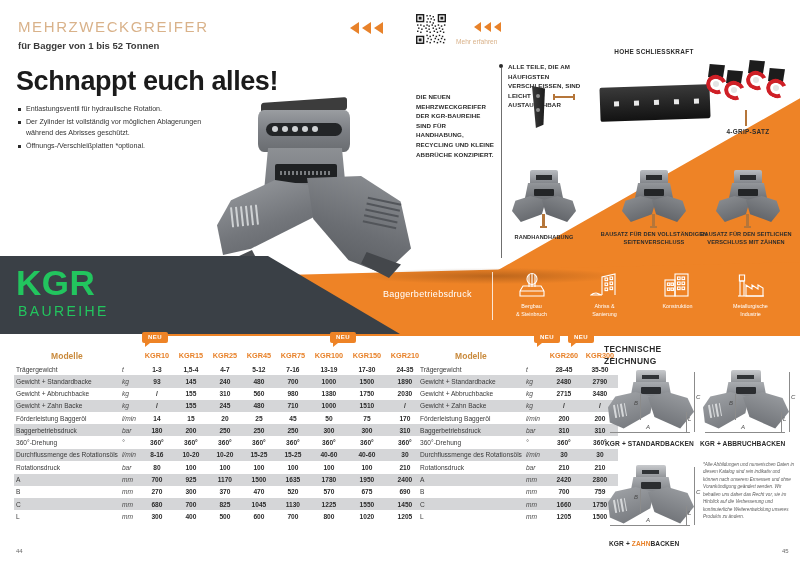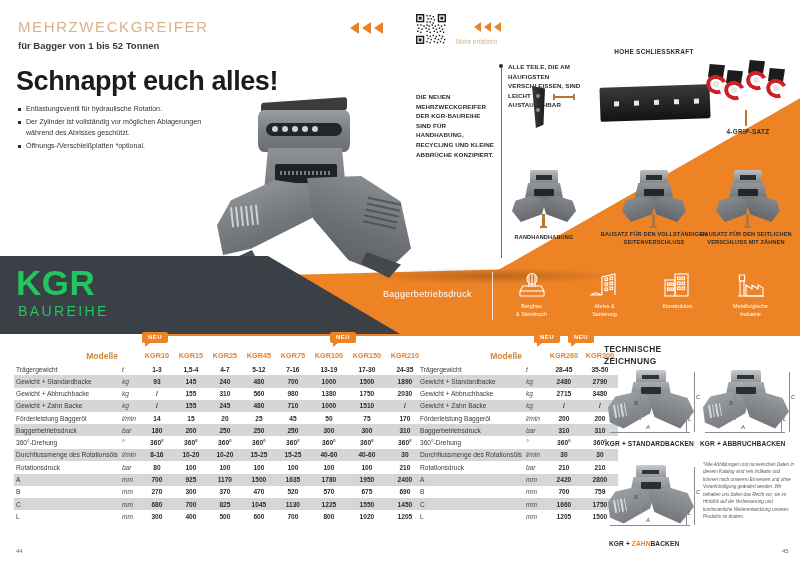--- a/index.html
+++ b/index.html
@@ -191,21 +191,21 @@
   .anw-txt { font-size:5.4px; line-height:1.45; margin-top:1px; }
 
   
   .tbl { position:absolute; font-size:6.6px; }
   .tbl table { border-collapse: collapse; }
   .tbl td, .tbl th { padding: 2.6px 2px; }
   .rowh { text-align:left; font-weight:400; color:#3a3a3a; white-space:nowrap; }
   .unit { font-style: italic; color:#4a4a4a; text-align:left; font-weight:400; }
   .num { text-align:center; font-weight:700; color:#2b2b2b; }
   tr.alt { background:#d5d6d8; }
-  .modelle { color:#c98a3c; font-weight:800; font-size:8.5px; text-align:right; }
+  .modelle { color:#c98a3c; font-weight:800; font-size:8.5px; text-align:center; }
   .colhead { color:#e8822a; font-weight:800; font-size:7.3px; text-align:center; white-space:nowrap; }
 
   .neu-badge {
     position:absolute; background:#ee8326; color:#fff;
     font-size:6px; font-weight:700; letter-spacing:.4px;
     padding:2px 6px 2.5px; border-radius:2px;
   }
   .neu-badge::after {
     content:""; position:absolute; left:3px; bottom:-4px;
     border-left:5px solid #ee8326; border-bottom:4px solid transparent;

